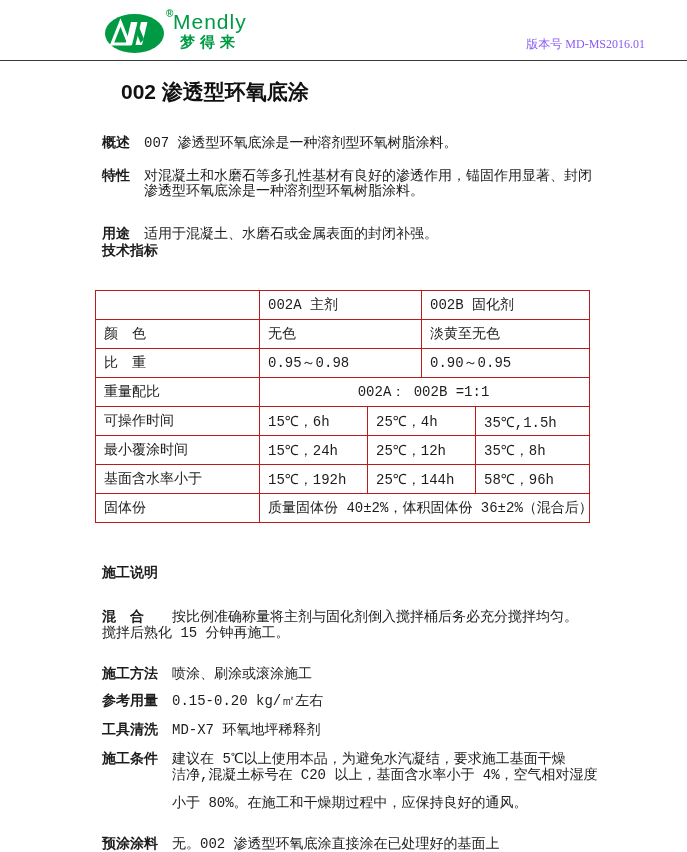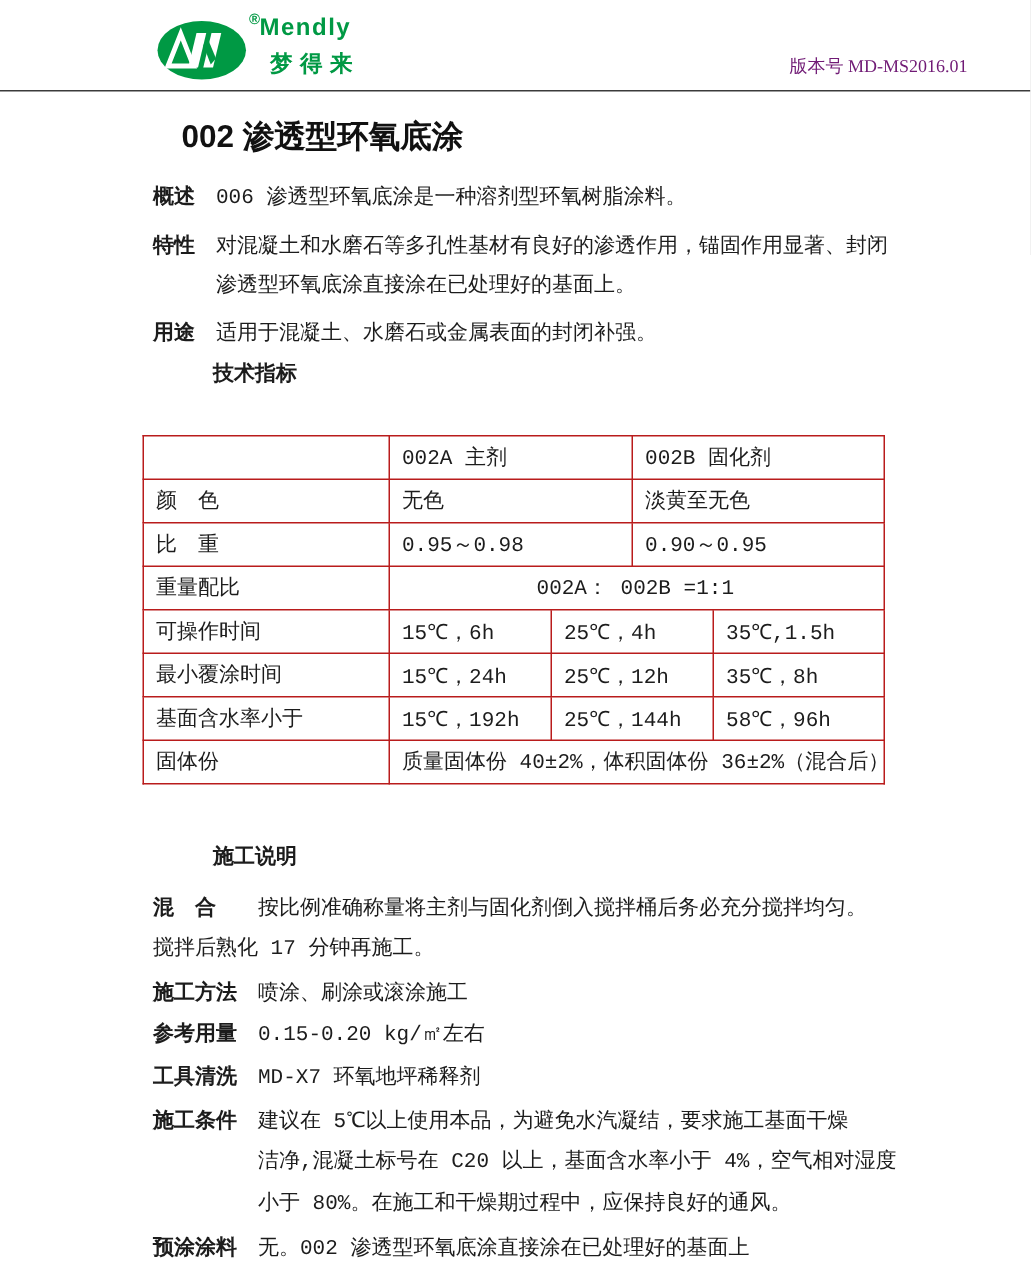--- a/index.html
+++ b/index.html
@@ -9,50 +9,50 @@
     margin:0 auto;
     background:#ffffff;
     overflow:hidden;
     color:#1c1c1c;
     font-family:"Liberation Serif","DejaVu Serif",serif;
   }
   
   .logo-svg{position:absolute;left:104px;top:13px;}
   .reg-mark{position:absolute;left:166px;top:8px;font-size:10px;color:#009944;
     font-family:"Liberation Sans","DejaVu Sans",sans-serif;font-weight:bold;}
-  .brand-en{position:absolute;left:173px;top:10px;font-size:16px;font-weight:bold;color:#009944;
+  .brand-en{position:absolute;left:173px;top:10px;font-size:21px;font-weight:normal;color:#009944;
     font-family:"Liberation Sans","DejaVu Sans",sans-serif;letter-spacing:1px;}
   .brand-cn{position:absolute;left:180px;top:33px;font-size:15px;font-weight:bold;color:#009944;
     font-family:"Liberation Sans","DejaVu Sans",sans-serif;letter-spacing:5px;white-space:nowrap;}
-  .version{position:absolute;right:42px;top:36px;font-size:12px;color:#701a75;
+  .version{position:absolute;right:42px;top:36px;font-size:12px;color:#8b5cf6;
     font-family:"Liberation Serif","DejaVu Serif",serif;white-space:nowrap;}
   .rule{position:absolute;left:0;top:60px;width:687px;height:1px;background:#3b3b3b;}
   
   .title{
     position:absolute;left:105px;top:63px;margin:16px;
     font-size:21px;line-height:26px;font-weight:bold;color:#111;white-space:nowrap;
     font-family:"Liberation Sans","DejaVu Sans",sans-serif;
   }
   
   .line{
     position:absolute;left:102px;
     font-size:14px;line-height:18px;white-space:nowrap;
     display:flex;align-items:baseline;
     font-family:"Liberation Mono","DejaVu Sans Mono",monospace;
   }
   .lb{
     font-weight:bold;flex:0 0 auto;display:inline-block;
     font-family:"Liberation Sans","DejaVu Sans",sans-serif;
+    margin-top:12px;
   }
   .w1{width:42px;}
   .w2{width:70px;}
   .hd{
     font-weight:bold;
-    font-family:Liberation Serif, serif;
-    margin-left:40px;
+    font-family:Liberation Sans, sans-serif;
   }
   .tx{flex:0 0 auto;}
   
   .spec{
     position:absolute;left:95px;top:290px;
     width:494px;border-collapse:collapse;table-layout:fixed;
     font-size:14px;color:#1c1c1c;
     font-family:"Liberation Mono","DejaVu Sans Mono",monospace;
   }
   .spec td{
@@ -78,29 +78,29 @@
     <span class="brand-en">Mendly</span>
     <span class="brand-cn">梦得来</span>
     <span class="version">版本号 MD-MS2016.01</span>
     <div class="rule"></div>
   </div>
 
   <h1 class="title">002 渗透型环氧底涂</h1>
 
   <div class="line" style="top:121px">
     <span class="lb w1">概述</span>
-      <span class="tx">006 渗透型环氧底涂是一种溶剂型环氧树脂涂料。</span>
+      <span class="tx">007 渗透型环氧底涂是一种溶剂型环氧树脂涂料。</span>
   </div>
 
   <div class="line" style="top:154px">
     <span class="lb w1">特性</span>
       <span class="tx">对混凝土和水磨石等多孔性基材有良好的渗透作用，锚固作用显著、封闭</span>
   </div>
   <div class="line" style="top:182px;left:144px">
-    <span class="tx">渗透型环氧底涂直接涂在已处理好的基面上。</span>
+    <span class="tx">渗透型环氧底涂是一种溶剂型环氧树脂涂料。</span>
   </div>
 
   <div class="line" style="top:212px">
     <span class="lb w1">用途</span>
       <span class="tx">适用于混凝土、水磨石或金属表面的封闭补强。</span>
   </div>
 
   <div class="line hd" style="top:241px">技术指标</div>
 
   <table class="spec">
@@ -156,21 +156,21 @@
     </tbody>
   </table>
 
   <div class="line hd" style="top:563px">施工说明</div>
 
   <div class="line" style="top:595px">
     <span class="lb w2">混　合</span>
       <span class="tx">按比例准确称量将主剂与固化剂倒入搅拌桶后务必充分搅拌均匀。</span>
   </div>
   <div class="line" style="top:624px">
-    <span class="tx">搅拌后熟化 17 分钟再施工。</span>
+    <span class="tx">搅拌后熟化 15 分钟再施工。</span>
   </div>
 
   <div class="line" style="top:652px">
     <span class="lb w2">施工方法</span>
       <span class="tx">喷涂、刷涂或滚涂施工</span>
   </div>
 
   <div class="line" style="top:679px">
     <span class="lb w2">参考用量</span>
       <span class="tx">0.15-0.20 kg/㎡左右</span>

